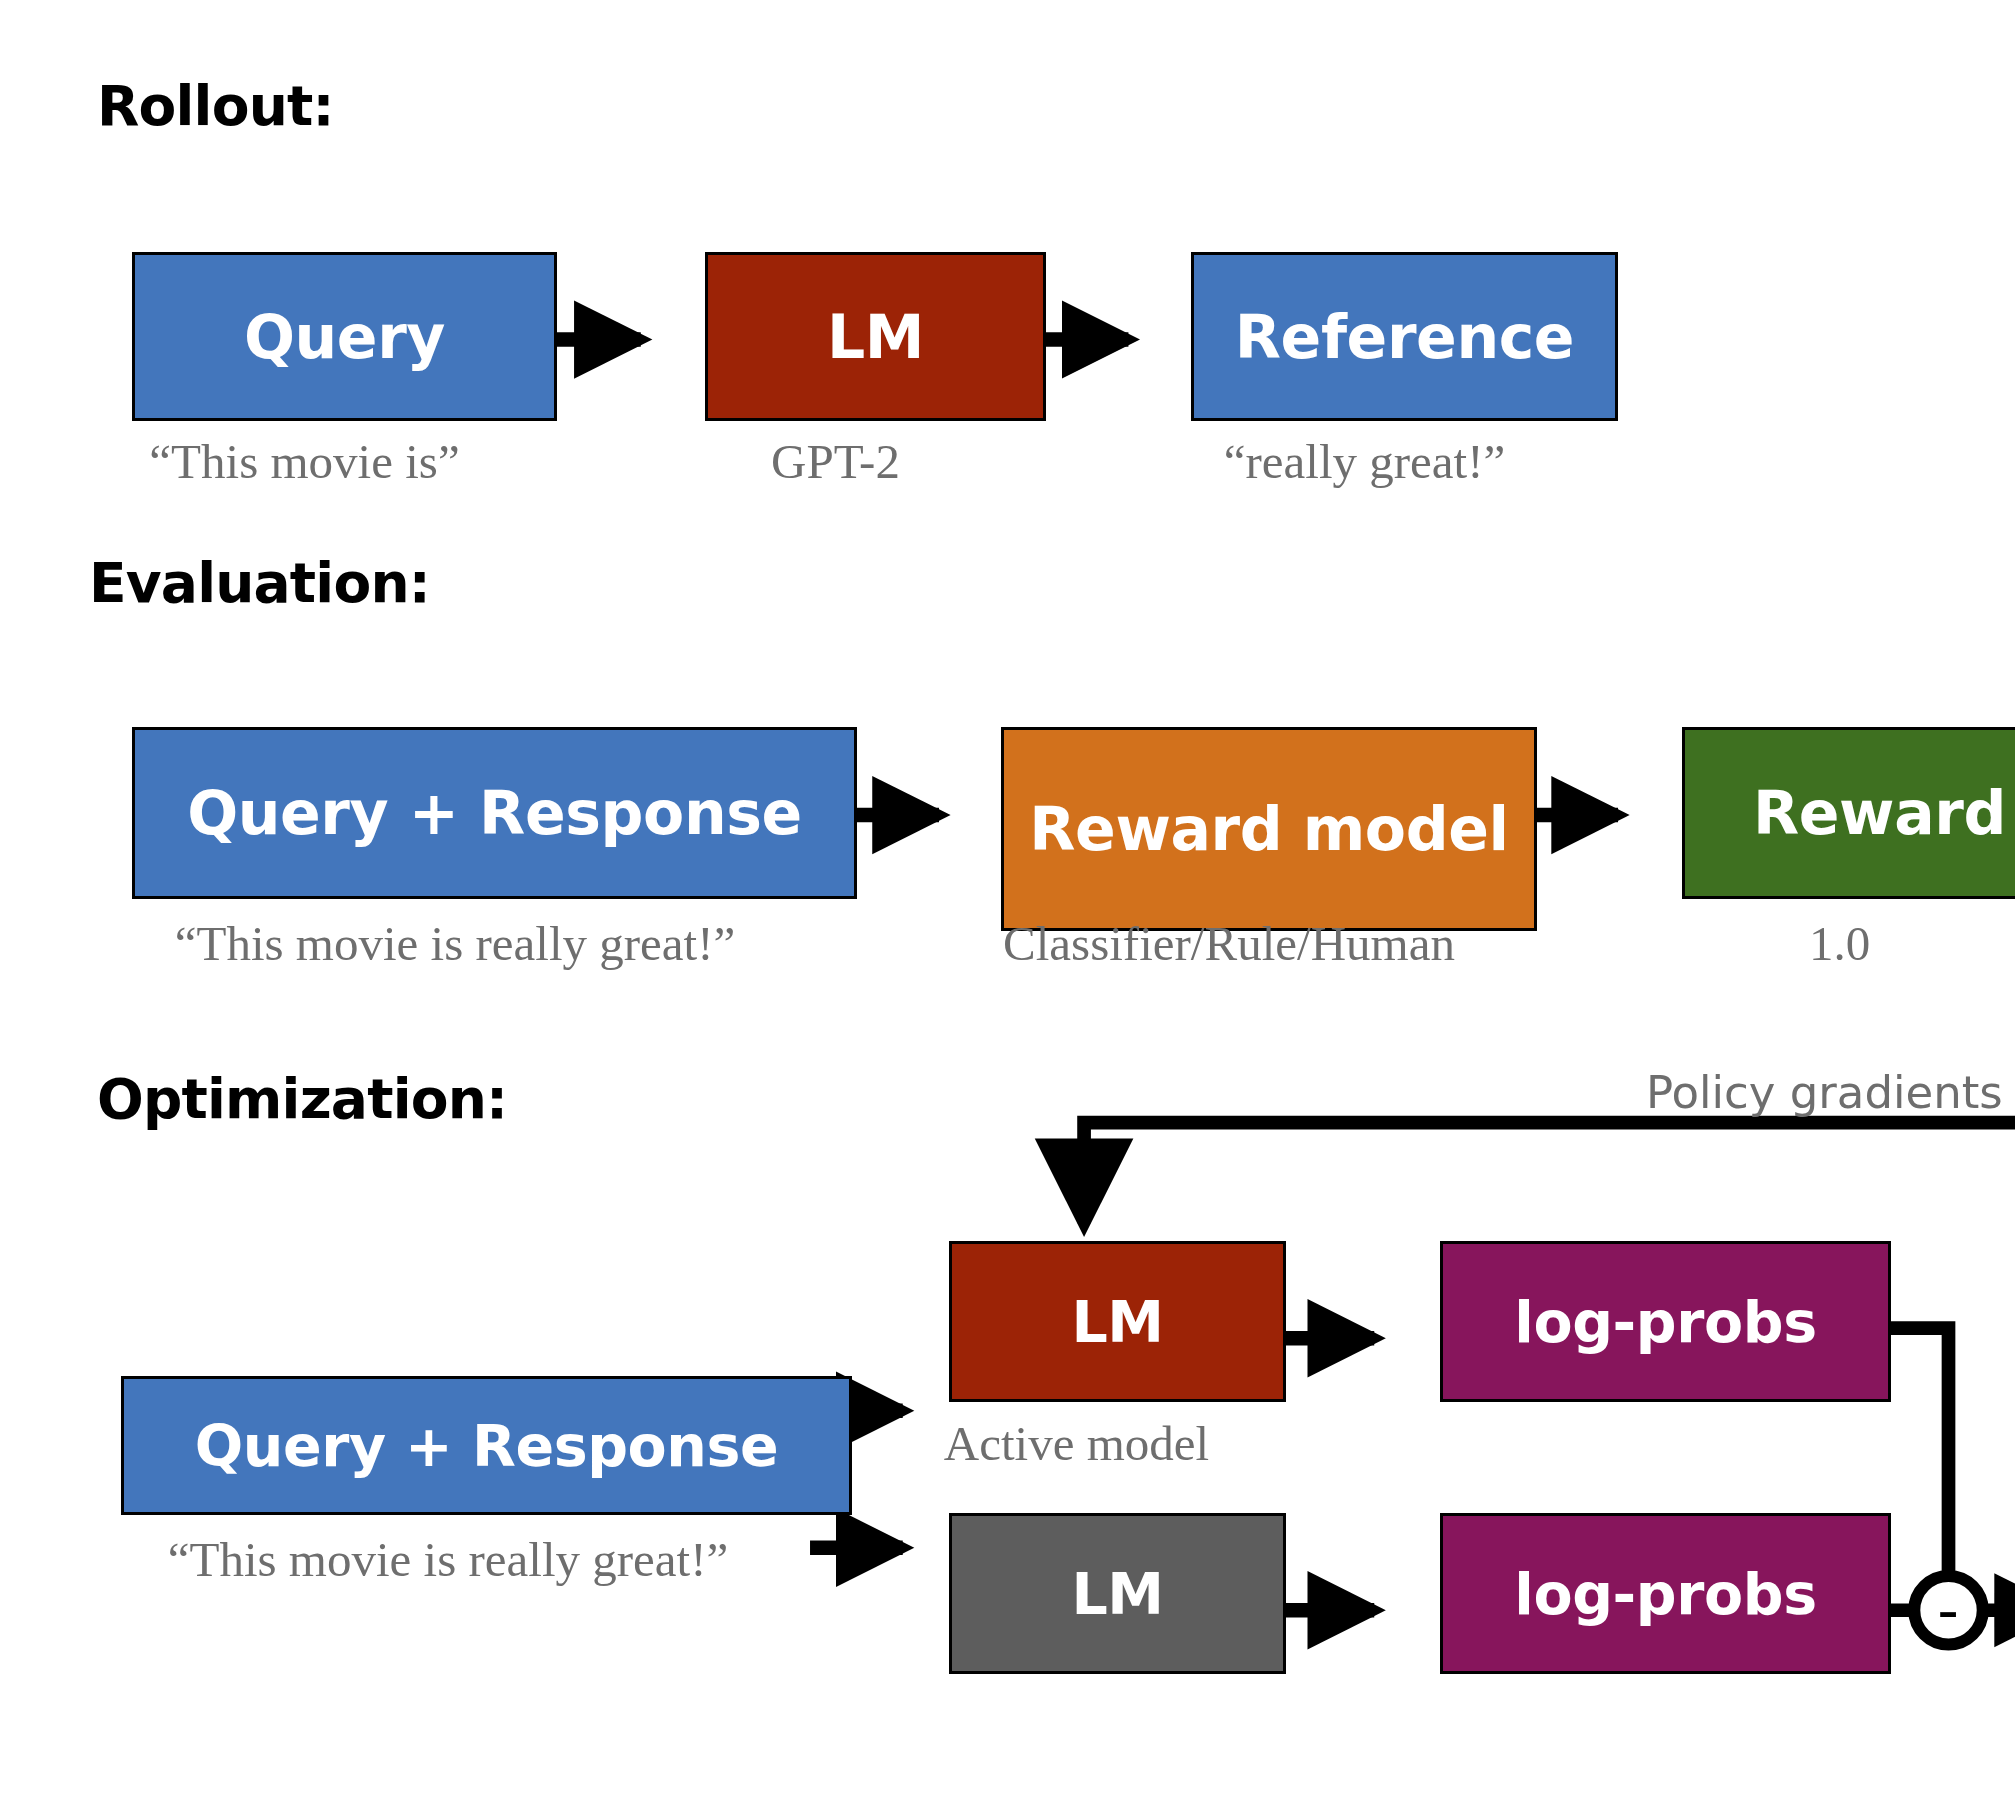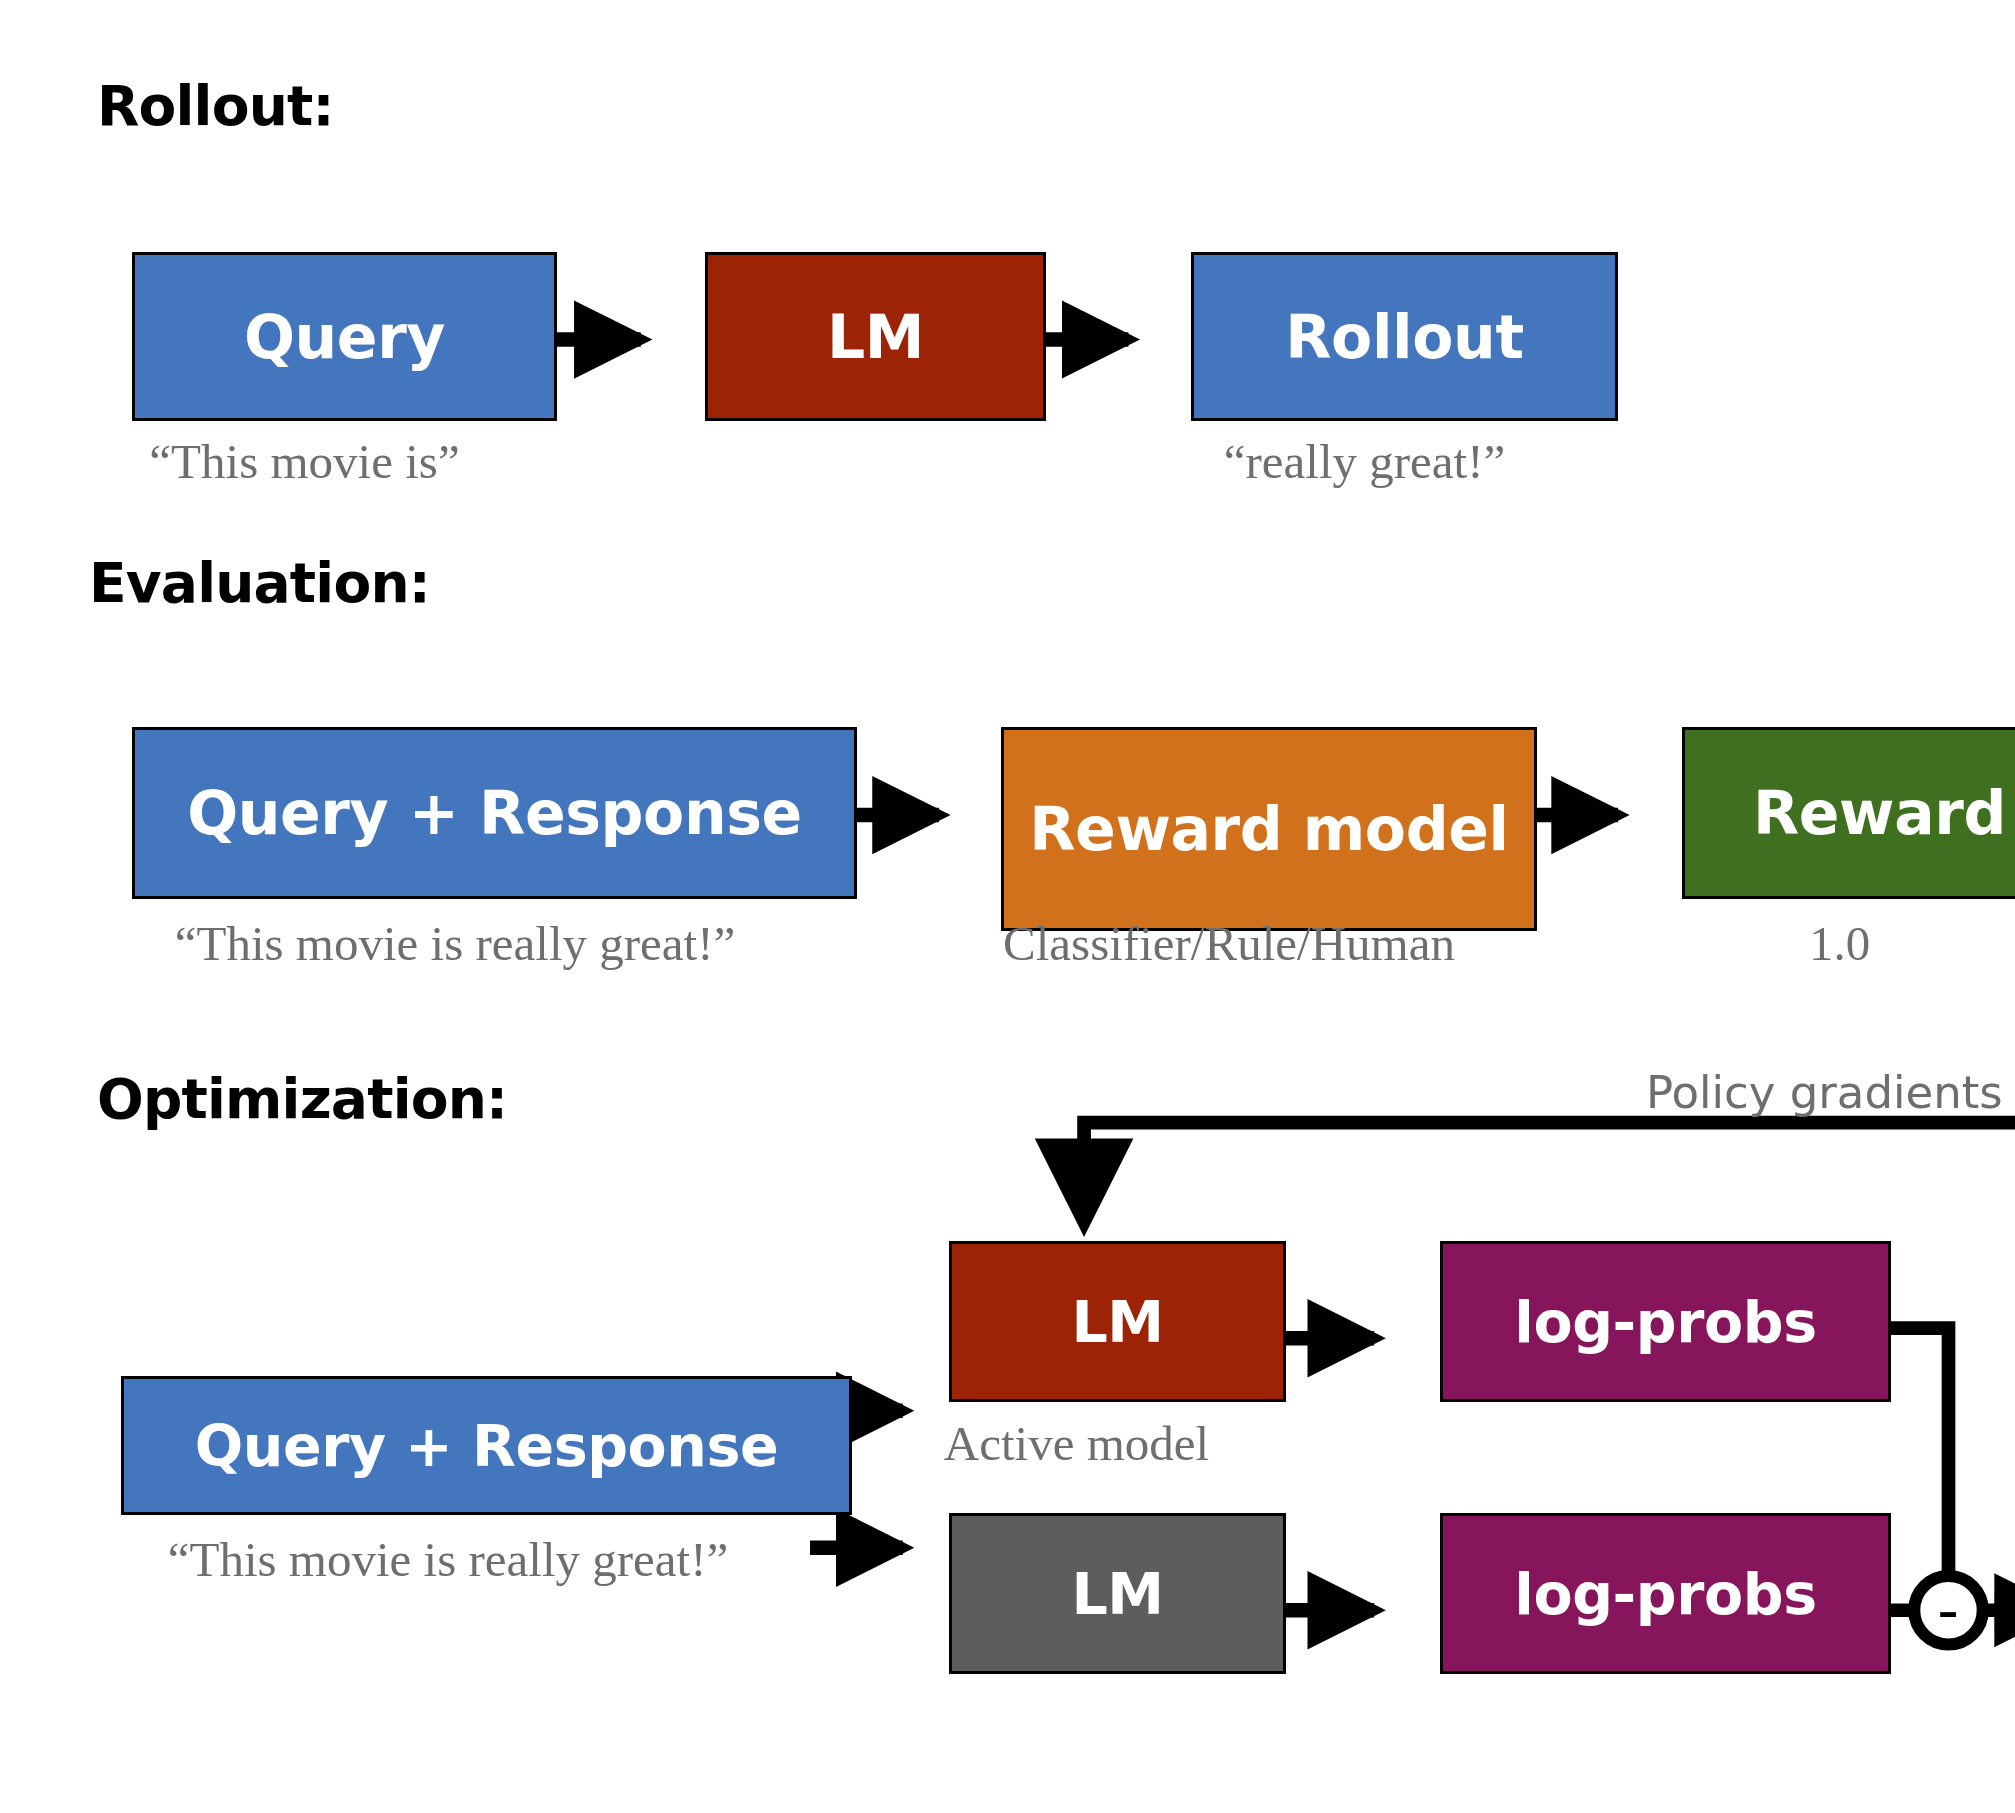--- a/index.html
+++ b/index.html
@@ -123,23 +123,24 @@
   <div class="section-title" style="left:97px; top:79px;">Rollout:</div>
 
   <div class="node-box" style="left:92px; top:252px; width:425px; height:169px; background:#4376BC; font-size:60px;">
     <span>Query</span>
   </div>
   <div class="caption" style="left:92px; top:437px; width:425px;">“This movie is”</div>
 
   <div class="node-box" style="left:665px; top:252px; width:341px; height:169px; background:#9C2306; font-size:60px;">
     <span>LM</span>
   </div>
+  <div class="caption" style="left:665px; top:437px; width:341px;">GPT-2</div>
 
   <div class="node-box" style="left:1151px; top:252px; width:427px; height:169px; background:#4376BC; font-size:60px;">
-    <span>Rollout</span>
+    <span>Reference</span>
   </div>
   <div class="caption" style="left:1151px; top:437px; width:427px;">“really great!”</div>
 
   <div class="section-title" style="left:89px; top:556px;">Evaluation:</div>
 
   <div class="node-box" style="left:92px; top:727px; width:725px; height:172px; background:#4376BC; font-size:60px;">
     <span>Query + Response</span>
   </div>
   <div class="caption" style="left:77px; top:919px; width:756px;">“This movie is really great!”</div>
 

